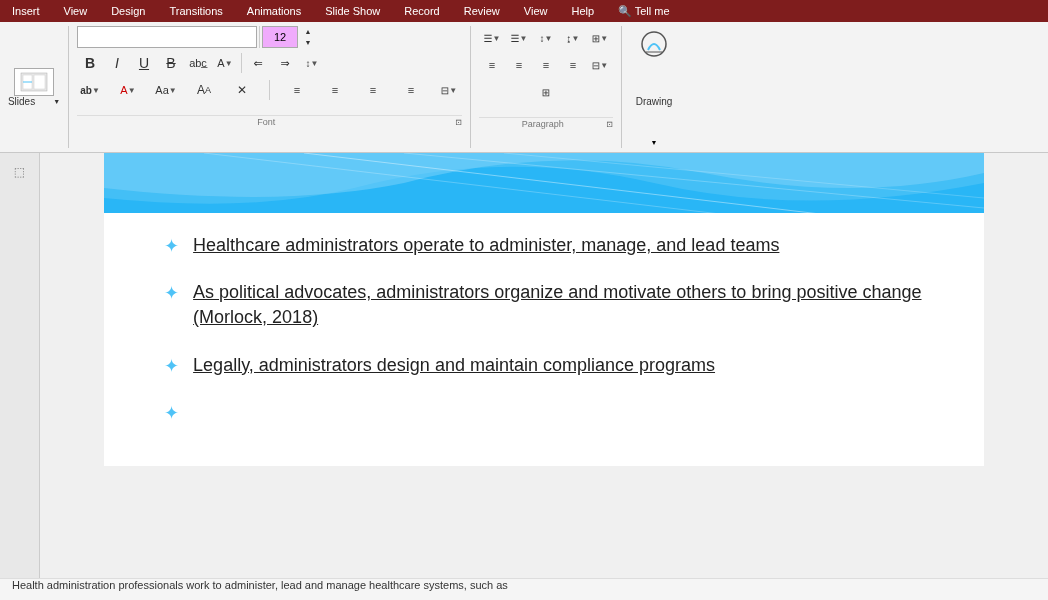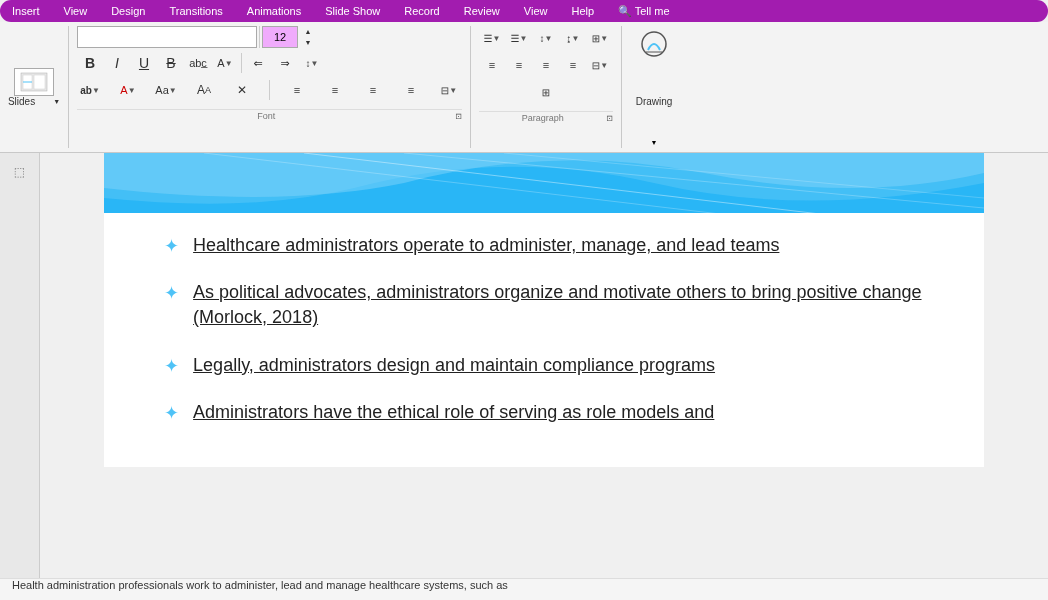--- a/index.html
+++ b/index.html
@@ -1,19 +1,19 @@
 <!DOCTYPE html>
 <html><head>
   <meta charset="utf-8">
   <style>
     * { margin: 0; padding: 0; box-sizing: border-box; }
     body { font-family: 'Segoe UI', Arial, sans-serif; background: #f0f0f0; width: 1048px; height: 600px; overflow: hidden; }
 
     
-    .ribbon { background: #a21caf; height: 22px; display: flex; align-items: center; padding: 0 8px; gap: 16px; border-radius: 11px; }
+    .ribbon { background: #7f1d1d; height: 22px; display: flex; align-items: center; padding: 0 8px; gap: 16px; }
     .ribbon-tab { color: white; font-size: 11px; cursor: pointer; padding: 2px 4px; }
 
     
     .slides-btn { display: flex; flex-direction: column; align-items: center; justify-content: center; width: 60px; padding: 4px; cursor: pointer; }
     .font-name-input { width: 200px; height: 26px; border: 1px solid #aaa; padding: 0 4px; font-size: 11px; background: white; }
     .font-size-input { width: 42px; height: 26px; border: 1px solid #aaa; padding: 0 4px; font-size: 11px; background: #f0abfc; text-align: center; }
     .right-btn { display: flex; flex-direction: column; align-items: center; justify-content: flex-start; padding: 4px 8px; cursor: pointer; min-width: 56px; }
 
     
     .main-area { display: flex; height: calc(600px - 175px); }
@@ -36,21 +36,21 @@
 
     
     .status-bar { background: #f5f5f5; border-top: 1px solid #ddd; height: 26px; display: flex; align-items: flex-start; padding: 0 12px; font-size: 11px; color: #333; }
 
     
     .toolbar-full { background: #f3f3f3; border-bottom: 1px solid #c8c8c8; padding: 2px 4px; }
     .toolbar-main-row { display: flex; align-items: stretch; gap: 0; }
 
     .btn-group-wrapper { display: flex; flex-direction: column; padding: 2px 4px; border-right: 0; }
     .btn-group-inner { display: flex; align-items: center; gap: 1px; flex-wrap: wrap; }
-    .group-bottom { display: flex; justify-content: space-between; align-items: center; margin-top: 7px; font-size: 9px; color: #777; border-top: 1px solid #ddd; padding-top: 1px; }
+    .group-bottom { display: flex; justify-content: space-between; align-items: center; margin-top: 13px; font-size: 9px; color: #777; border-top: 1px solid #ddd; padding-top: 1px; }
 
     .icon-btn { width: 26px; height: 24px; border: 1px solid transparent; background: transparent; display: flex; align-items: center; justify-content: center; cursor: pointer; border-radius: 2px; font-size: 12px; color: #333; }
 
     .dropdown-btn { display: flex; align-items: center; }
     .dropdown-arrow { font-size: 8px; color: #555; }
   </style>
 </head>
 <body>
 
 <div class="ribbon">
@@ -266,21 +266,20 @@
           <span class="bullet-text">As political advocates, administrators organize and motivate others to bring positive change (Morlock, 2018)</span>
         </div>
 
         <div class="bullet-item">
           <span class="bullet-star">✦</span>
           <span class="bullet-text">Legally, administrators design and maintain compliance programs</span>
         </div>
 
         <div class="bullet-item">
           <span class="bullet-star">✦</span>
-          <span class="bullet-text">Administrators have the ethical role of serving as role models and</span>
         </div>
 
       </div>
     </div>
   </div>
 
 </div>
 
 <div class="status-bar">
   <span>Health administration professionals work to administer, lead and manage healthcare systems, such as</span>

